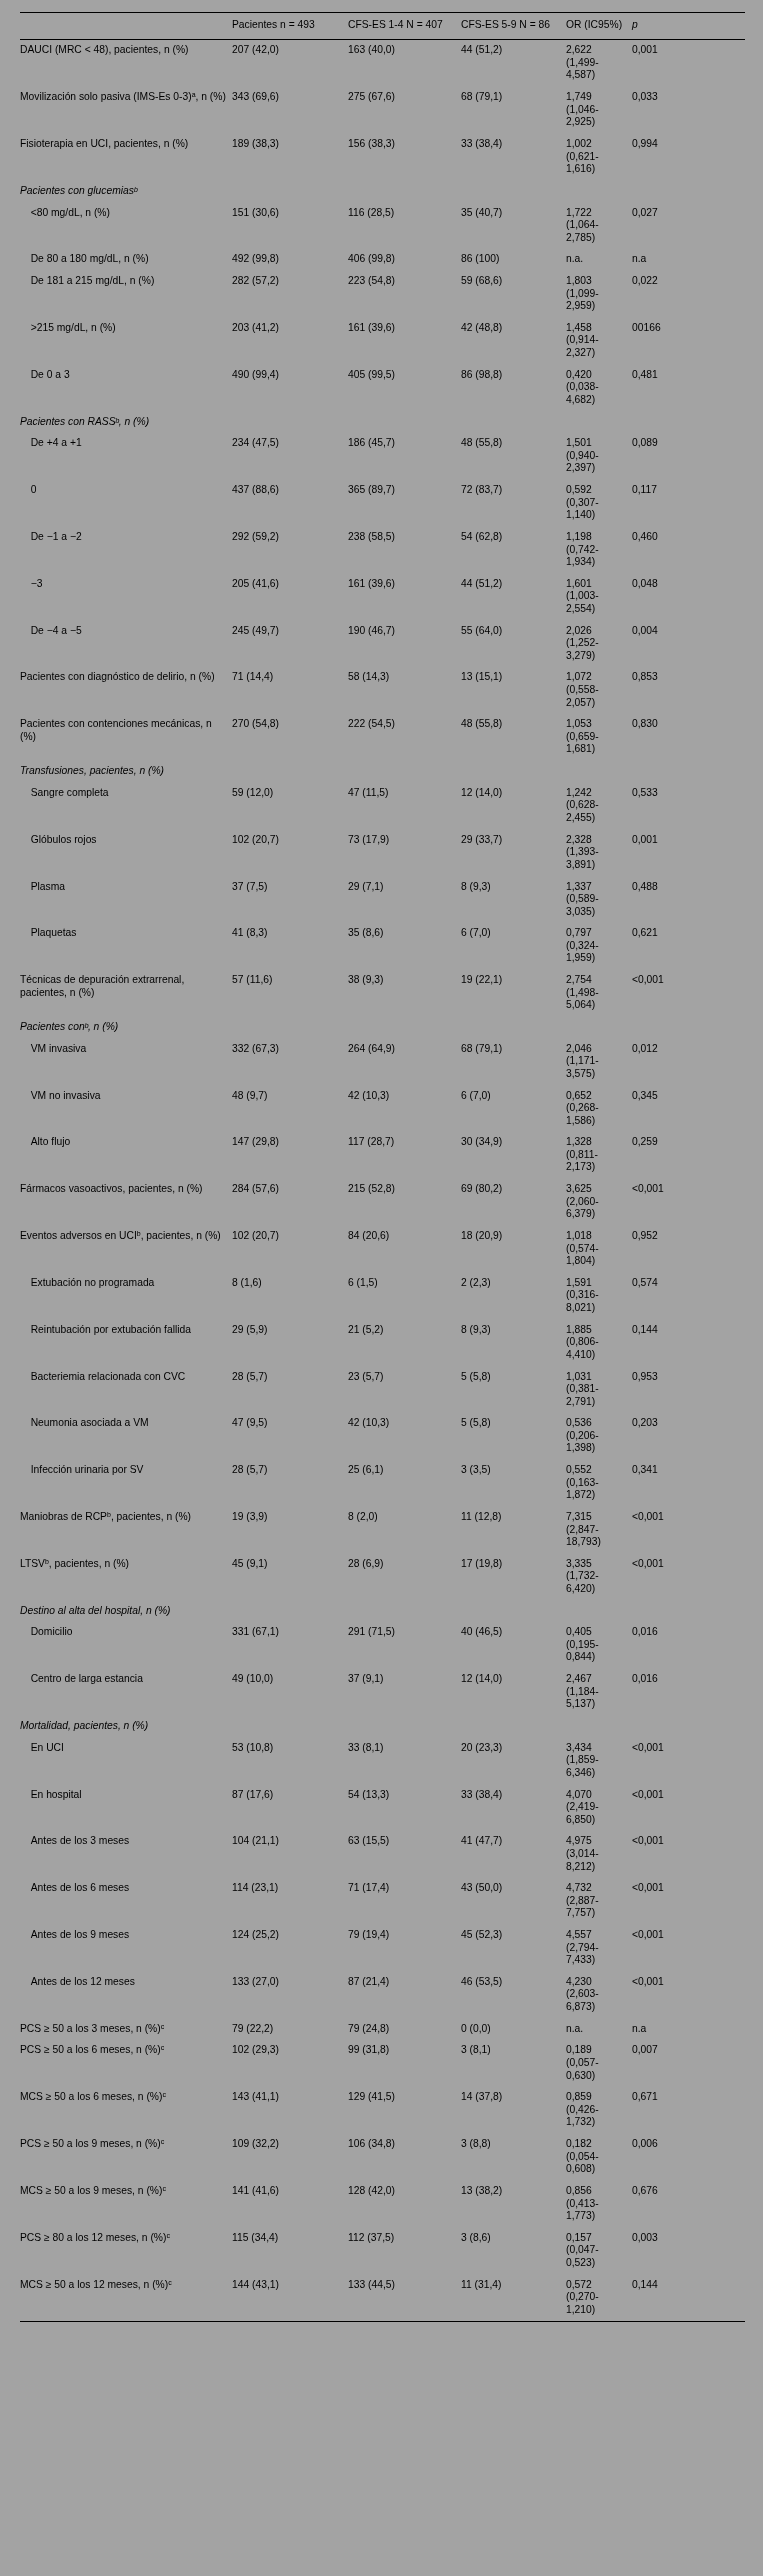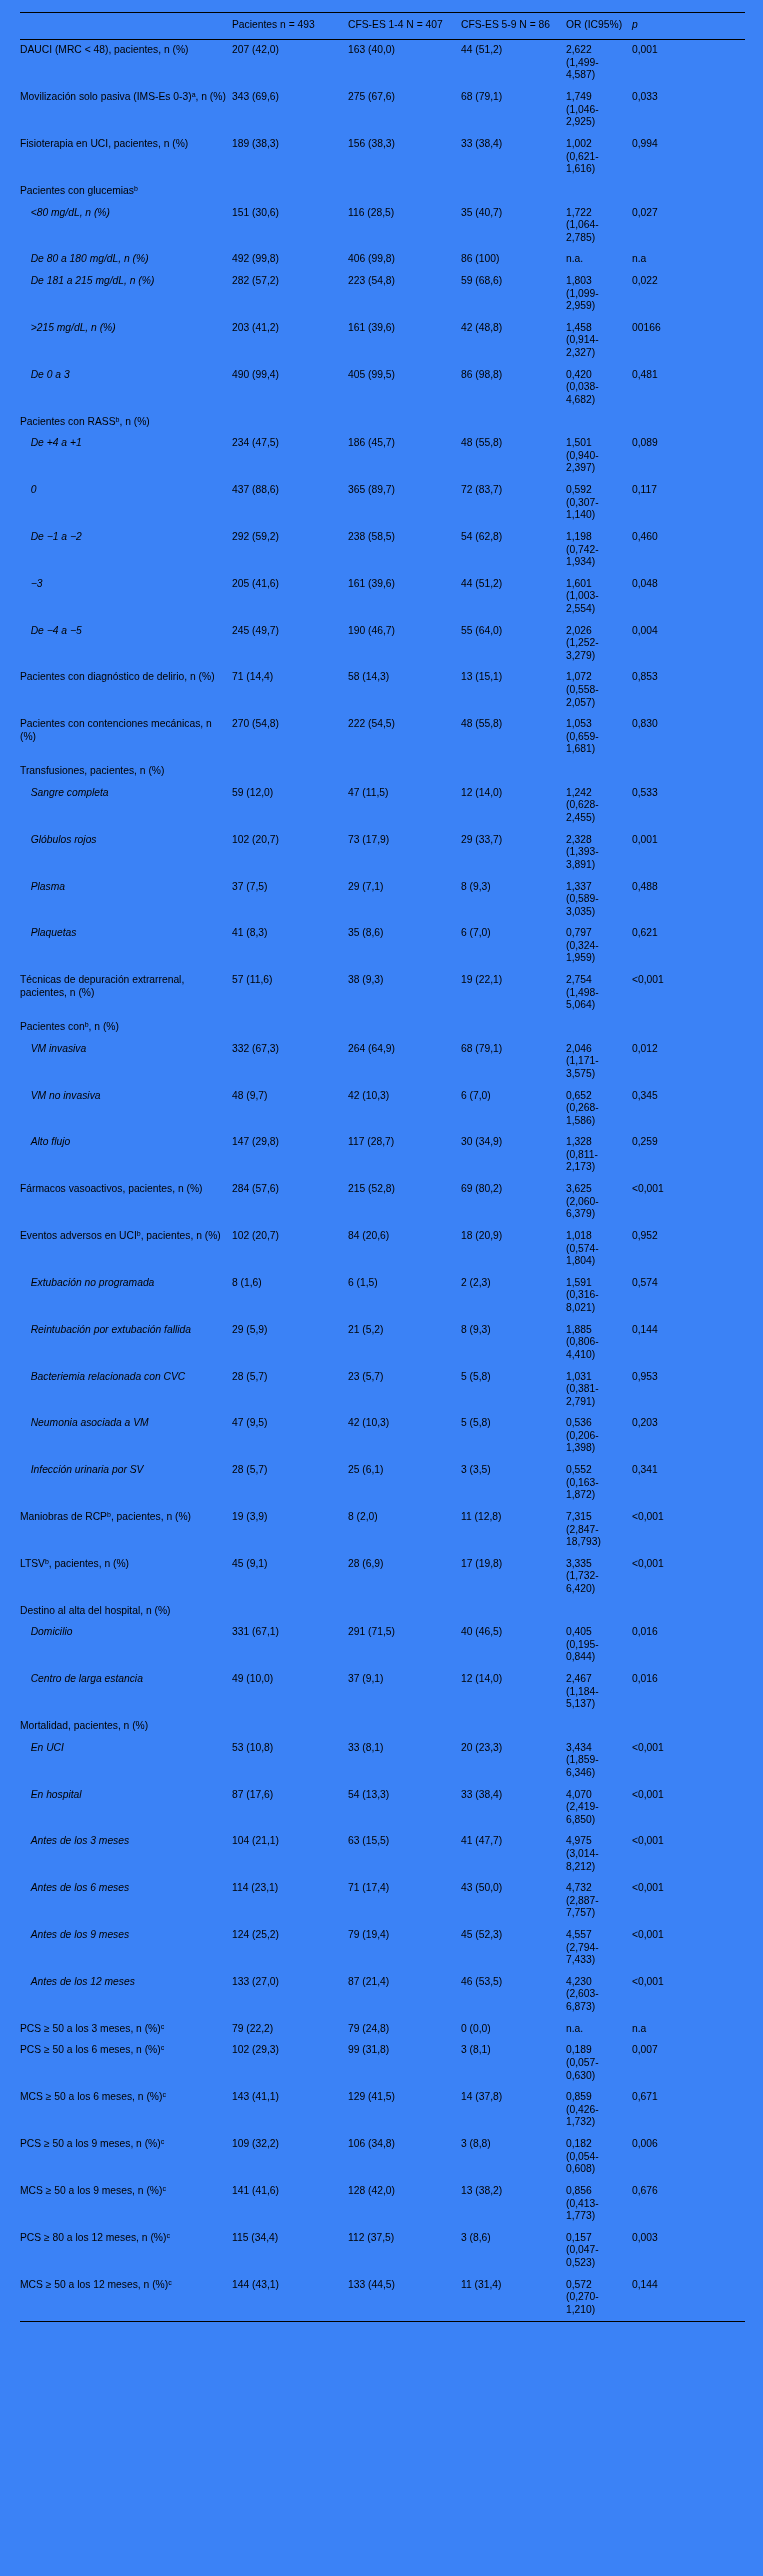--- a/index.html
+++ b/index.html
@@ -7,21 +7,21 @@
     padding: 0;
     background: #ffffff;
     color: #000000;
     font-family: "Liberation Sans", "DejaVu Sans", sans-serif;
   }
   .page {
     width: 763px;
     min-height: 2576px;
     box-sizing: border-box;
     padding: 12.2px 18.3px 18.3px 20px;
-    background: #3b82f6;
+    background: #a3a3a3;
   }
   table.results {
     width: 100%;
     border-collapse: collapse;
     border-top: 1.2px solid #000;
     border-bottom: 1.2px solid #000;
     font-size: 10.3px;
     line-height: 1.22;
     table-layout: fixed;
   }
@@ -33,22 +33,22 @@
     border-bottom: 0.8px solid #000;
   }
   table.results thead th.italic { font-style: italic; }
   table.results td {
     vertical-align: top;
     text-align: left;
     padding: 4.6px 6.1px 4.6px 0;
     word-wrap: break-word;
   }
   td.label { padding-left: 0; }
-  td.label.indent { padding-left: 10.7px; font-style: italic; }
-  tr.section-row td.label { }
+  td.label.indent { padding-left: 10.7px; }
+  tr.section-row td.label { font-style: italic; }
   col.c-label { width: 212px; }
   col.c-n     { width: 116px; }
   col.c-cfs14 { width: 113px; }
   col.c-cfs59 { width: 105px; }
   col.c-or    { width: 66px; }
   col.c-p     { width: auto; }
 </style>
 </head>
 <body>
 

